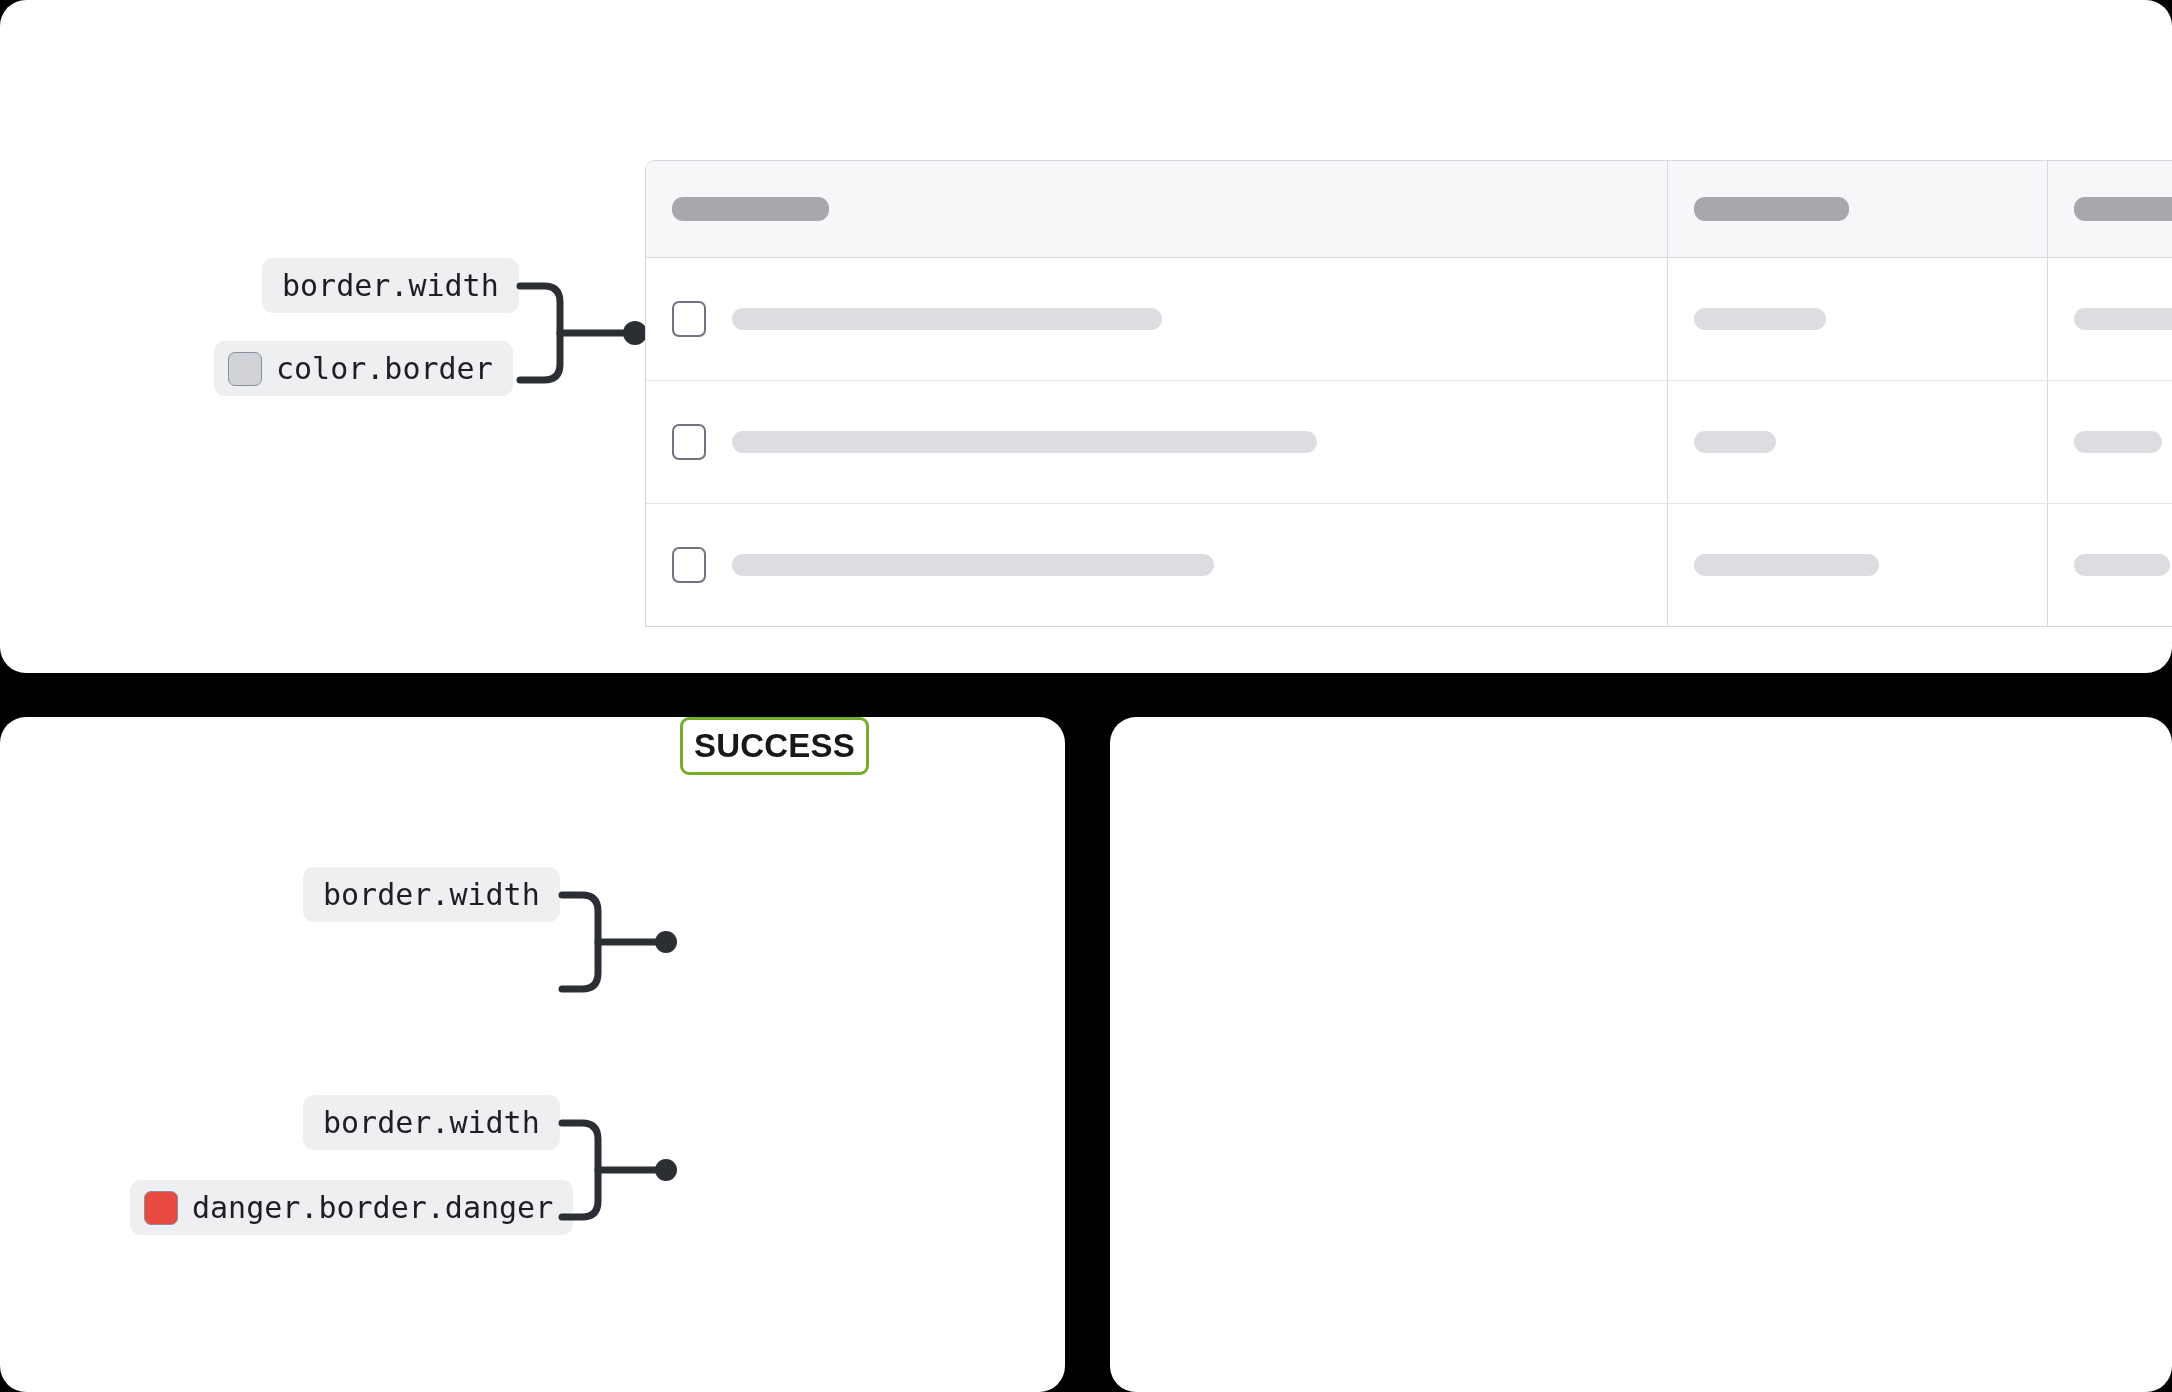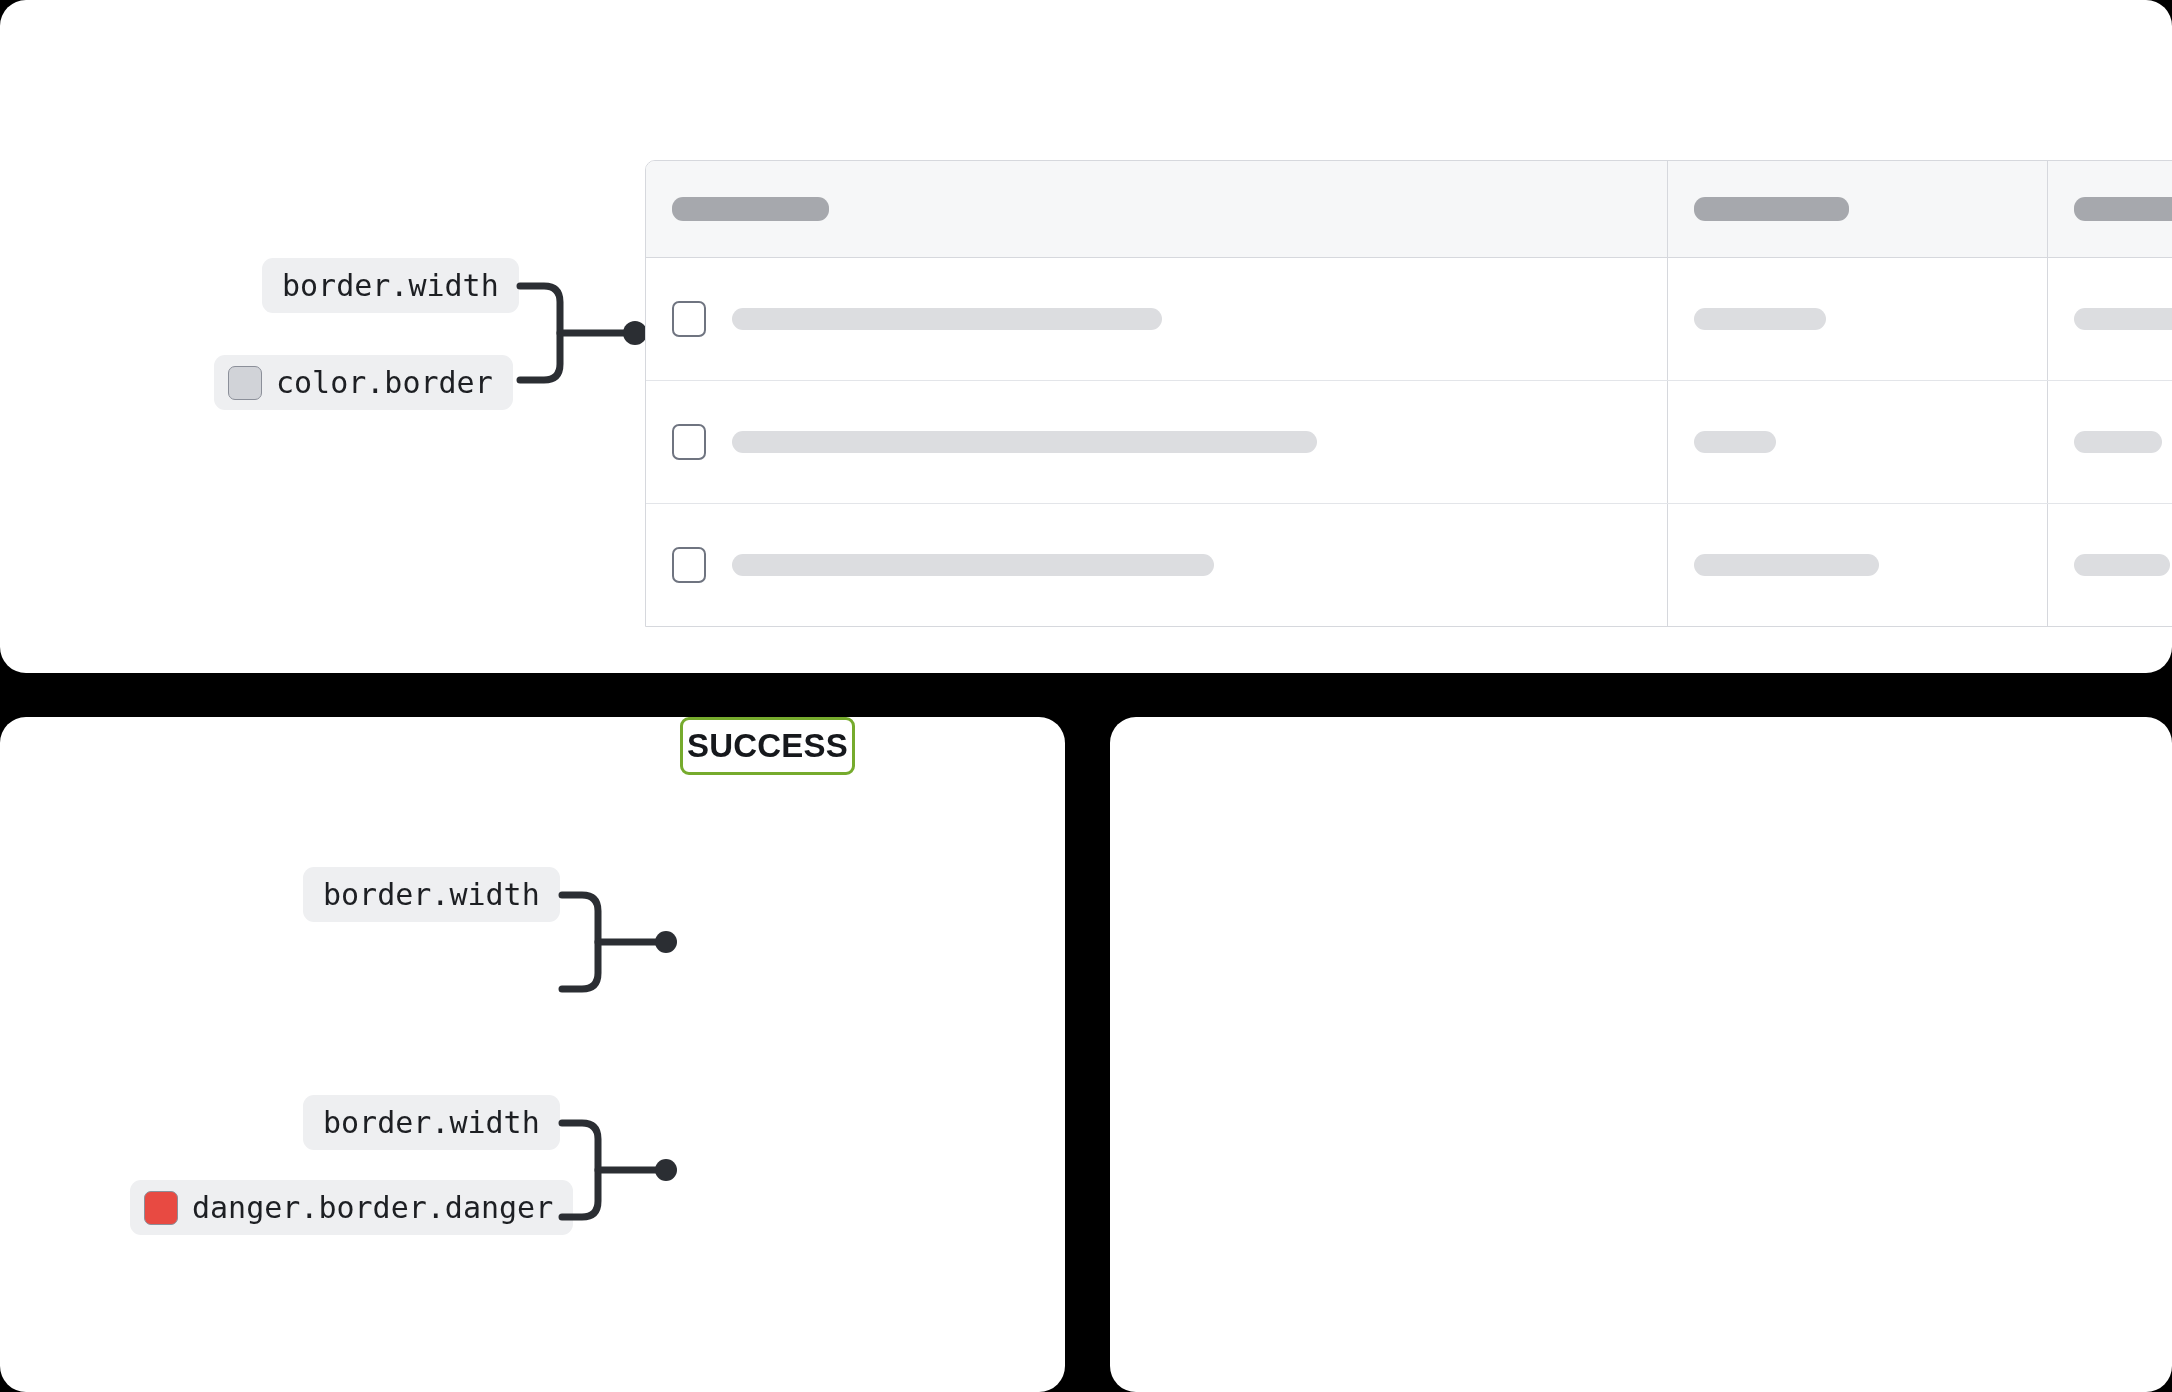--- a/index.html
+++ b/index.html
@@ -121,37 +121,37 @@
     display: flex;
     align-items: center;
     justify-content: center;
     background: #ffffff;
     border-radius: 9px;
     font-family: "Liberation Sans", sans-serif;
     font-weight: bold;
     font-size: 33px;
     letter-spacing: 0.2px;
     color: #16181c;
-    padding: 7px 4px;
+    padding: 7px 11px;
     white-space: nowrap;
   }
   .badge-success { border: 3px solid #76ab2d; }
 </style>
 </head>
 <body>
 
 <div id="stage">
 
   <div class="panel" id="panel-table">
 
     <div class="anno-pill" style="left:262px; top:258px;">
       <span>border.width</span>
     </div>
 
-    <div class="anno-pill pad-left" style="left:214px; top:355px;">
+    <div class="anno-pill pad-left" style="left:214px; top:341px;">
       <span class="swatch" style="background:#d1d3d8;"></span>
       <span>color.border</span>
     </div>
 
     <svg class="connector" style="left:520px; top:268px;" width="140" height="130" viewBox="0 0 140 130">
       <path d="M 0 18 L 24 18 Q 40 18 40 34 L 40 96 Q 40 112 24 112 L 0 112"></path>
       <path d="M 40 65 L 108 65"></path>
       <circle cx="115" cy="65" r="12"></circle>
     </svg>
 

